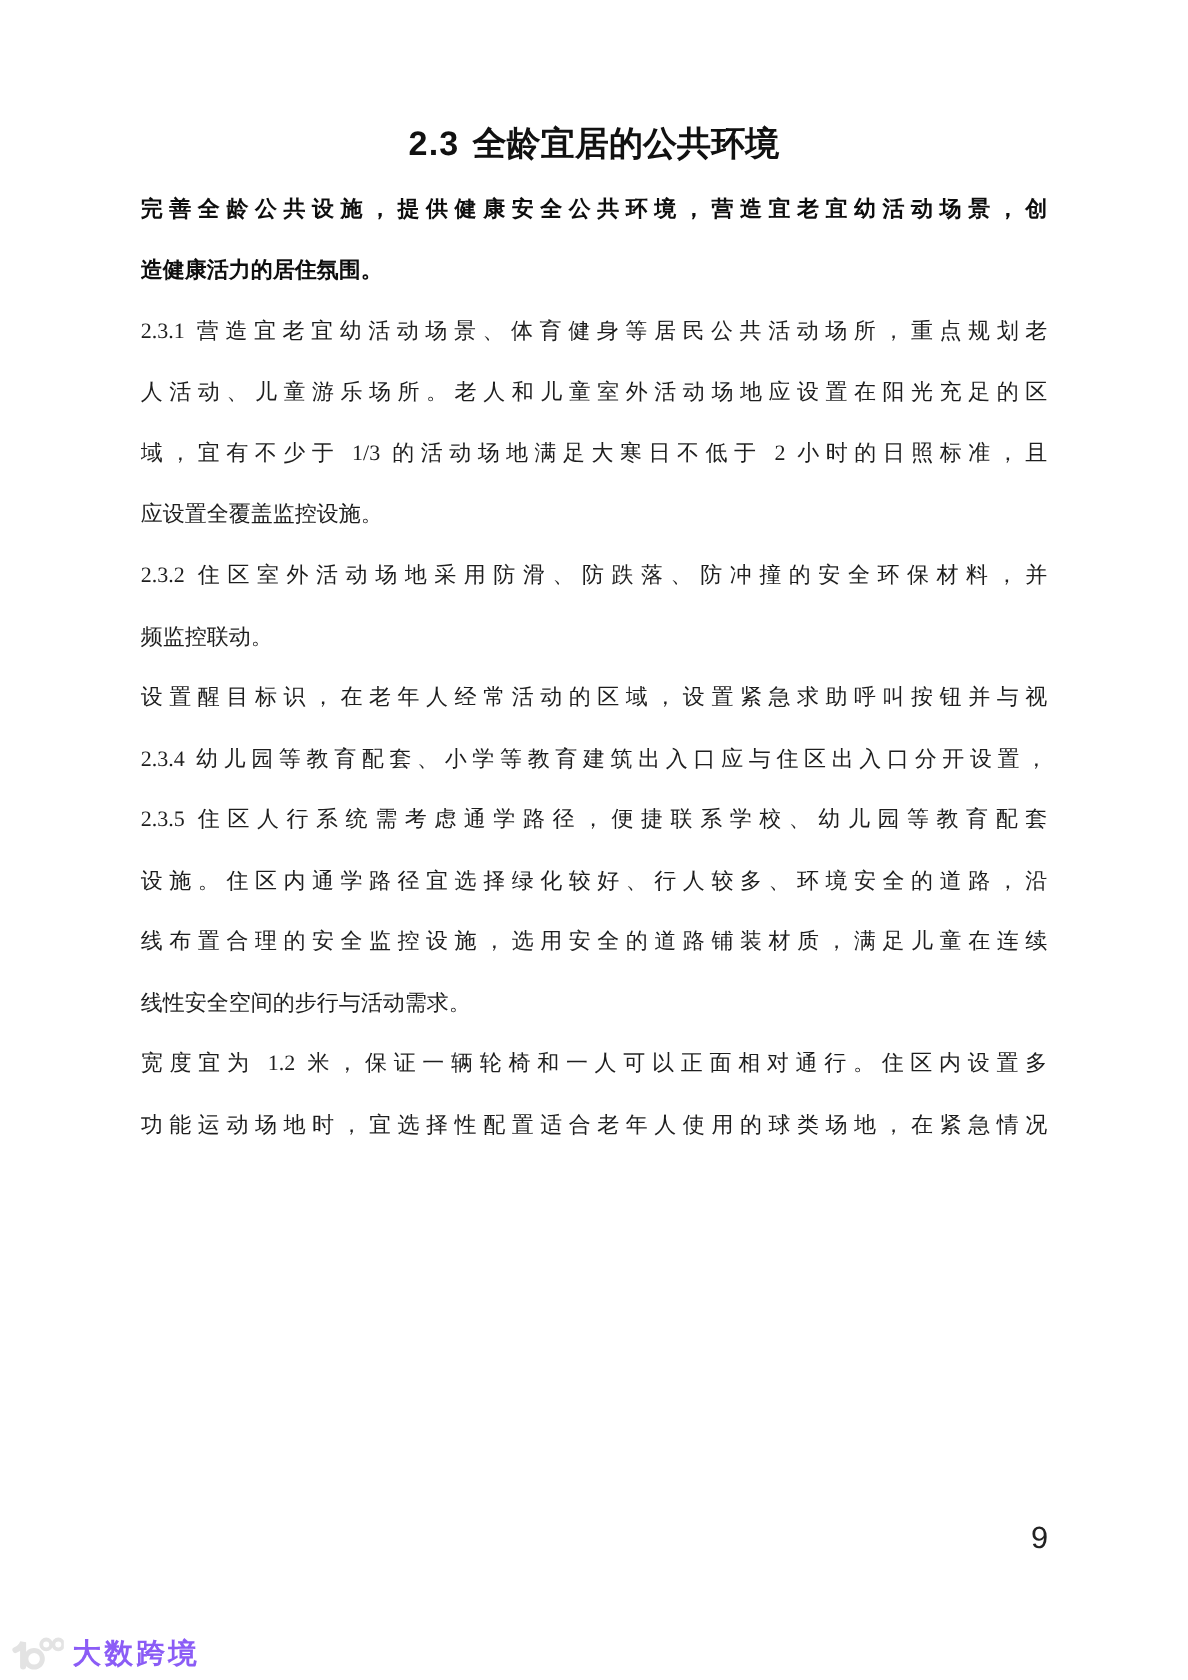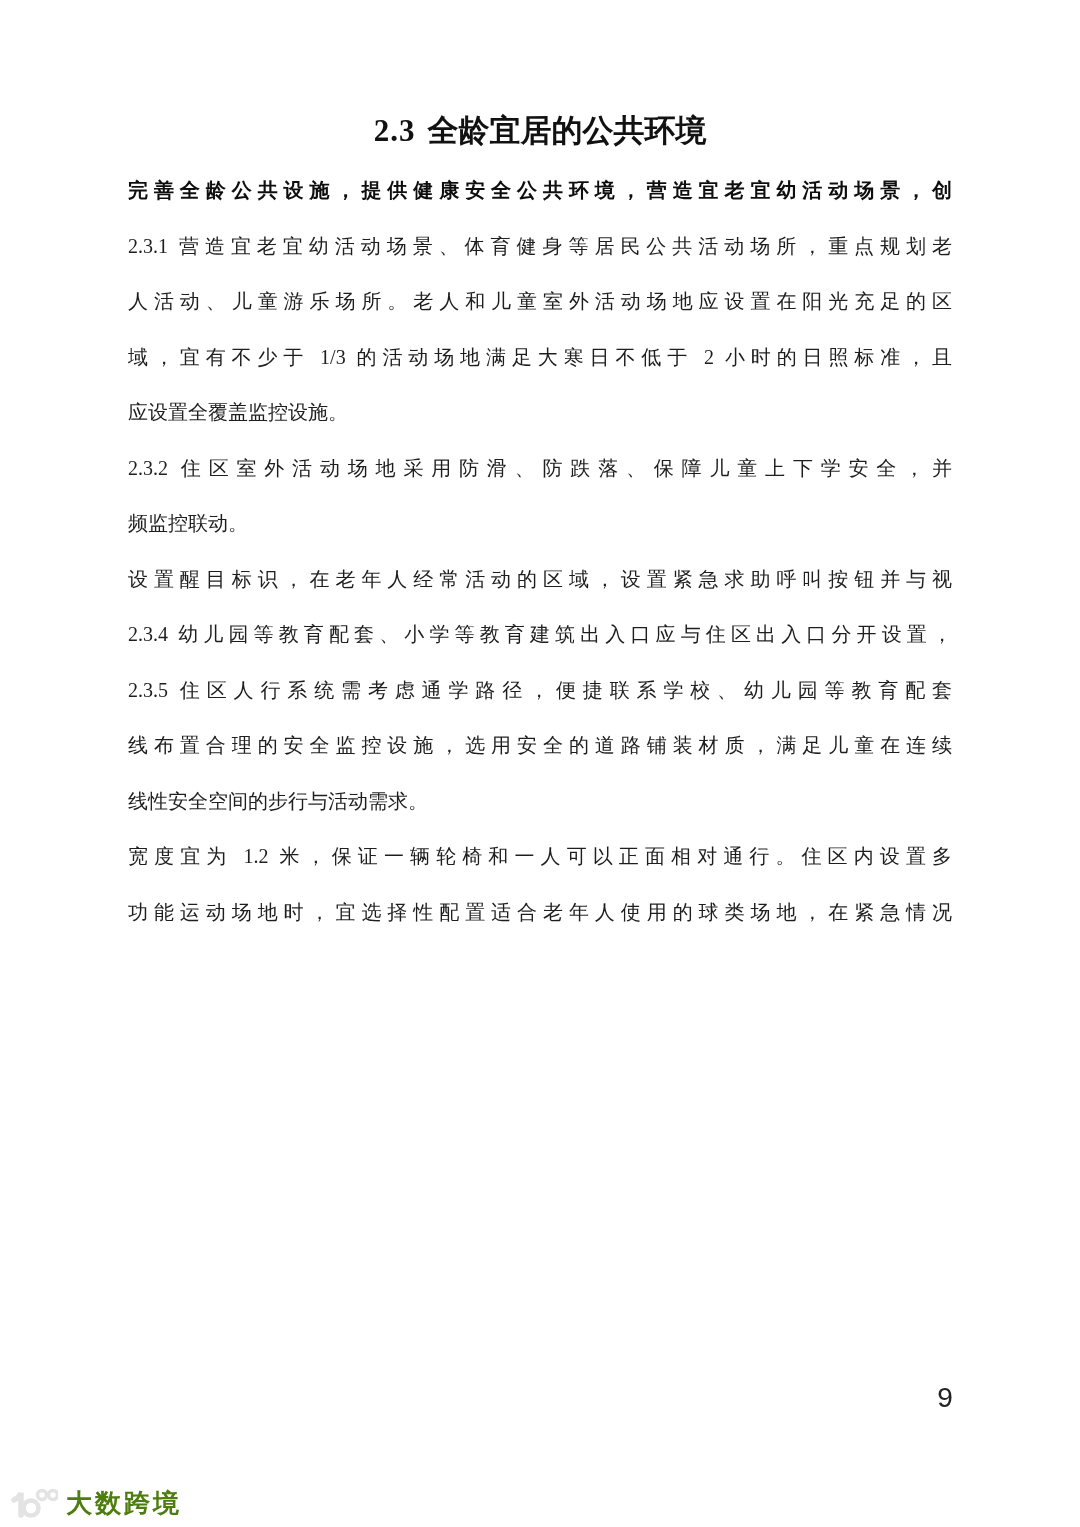--- a/index.html
+++ b/index.html
@@ -28,21 +28,21 @@
     height: 56px;
     line-height: 56px;
     text-align: center;
     font-size: 31px;
     font-weight: 700;
     color: #111111;
     margin: 0;
     font-family: "Liberation Sans", "DejaVu Sans", sans-serif;
   }
   .heading .h-num {
-    font-family: Liberation Serif, serif;
+    font-family: Liberation Sans, sans-serif;
     font-weight: 700;
     margin-right: 12px;
     letter-spacing: 1px;
   }
   
   .doc-body {
     position: absolute;
     top: 163px;
     left: 128px;
     width: 824px;
@@ -93,55 +93,57 @@
     user-select: none;
   }
   .watermark-logo {
     display: block;
   }
   .watermark-text {
     font-family: "Liberation Sans", "DejaVu Sans", sans-serif;
     font-weight: 700;
     font-size: 26px;
     letter-spacing: 3px;
-    color: #4d7c0f;
+    color: #8b5cf6;
     line-height: 34px;
   }
 </style>
 </head>
 <body>
 
 <div class="page">
 
   <h1 class="heading"><span class="h-num">2.3</span><span>全龄宜居的公共环境</span></h1>
 
   <div class="doc-body">
 
     <div class="doc-line intro-line fill">完善全龄公共设施，提供健康安全公共环境，营造宜老宜幼活动场景，创</div>
+    <div class="doc-line intro-line end">造健康活力的居住氛围。</div>
 
     <section>
       <div class="doc-line fill">2.3.1 营造宜老宜幼活动场景、体育健身等居民公共活动场所，重点规划老</div>
       <div class="doc-line fill">人活动、儿童游乐场所。老人和儿童室外活动场地应设置在阳光充足的区</div>
       <div class="doc-line fill">域，宜有不少于 1/3 的活动场地满足大寒日不低于 2 小时的日照标准，且</div>
       <div class="doc-line end">应设置全覆盖监控设施。</div>
     </section>
 
     <section>
-      <div class="doc-line fill">2.3.2 住区室外活动场地采用防滑、防跌落、保障儿童上下学安全，并</div>
+      <div class="doc-line fill">2.3.2 住区室外活动场地采用防滑、防跌落、防冲撞的安全环保材料，并</div>
       <div class="doc-line end">频监控联动。</div>
       <div class="doc-line fill">设置醒目标识，在老年人经常活动的区域，设置紧急求助呼叫按钮并与视</div>
     </section>
 
 
     <section>
       <div class="doc-line fill">2.3.4 幼儿园等教育配套、小学等教育建筑出入口应与住区出入口分开设置，</div>
     </section>
 
     <section>
       <div class="doc-line fill">2.3.5 住区人行系统需考虑通学路径，便捷联系学校、幼儿园等教育配套</div>
+      <div class="doc-line fill">设施。住区内通学路径宜选择绿化较好、行人较多、环境安全的道路，沿</div>
       <div class="doc-line fill">线布置合理的安全监控设施，选用安全的道路铺装材质，满足儿童在连续</div>
       <div class="doc-line end">线性安全空间的步行与活动需求。</div>
     </section>
 
     <section>
       <div class="doc-line fill">宽度宜为 1.2 米，保证一辆轮椅和一人可以正面相对通行。住区内设置多</div>
       <div class="doc-line fill">功能运动场地时，宜选择性配置适合老年人使用的球类场地，在紧急情况</div>
     </section>
 
   </div>

